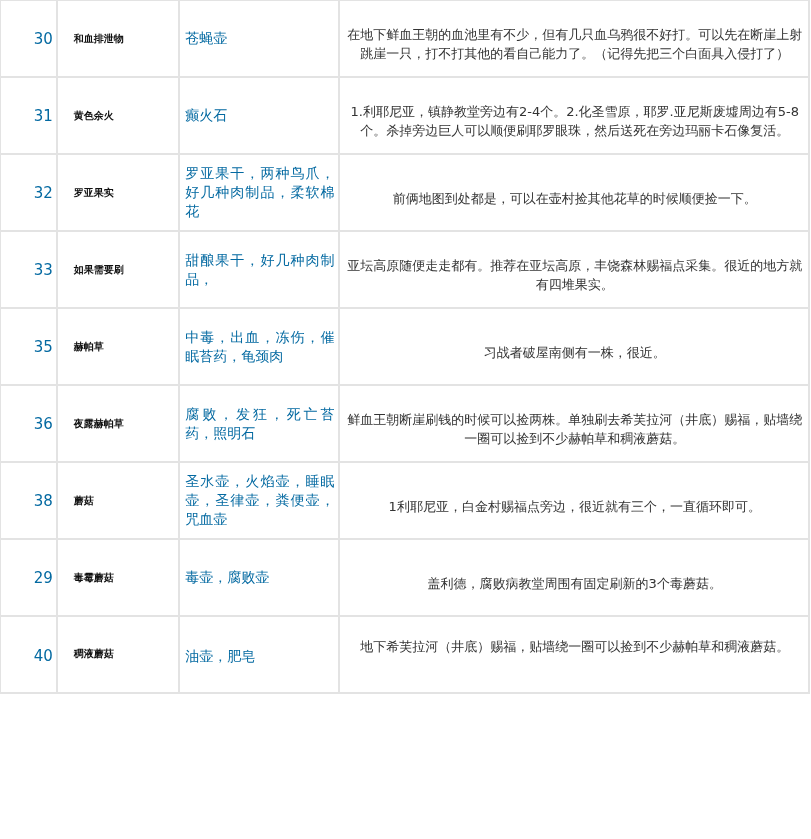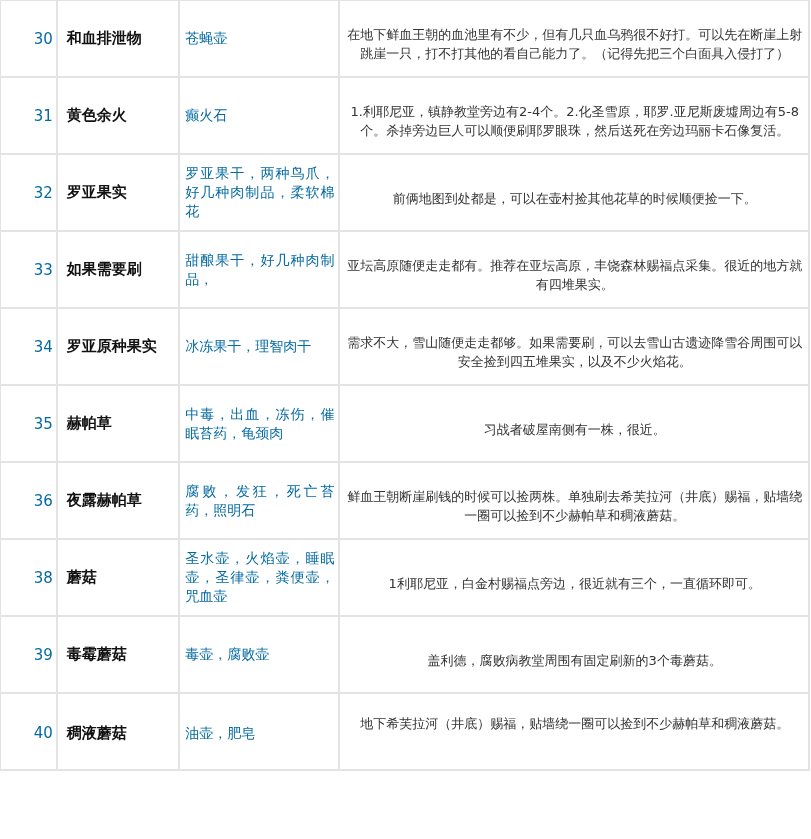--- a/index.html
+++ b/index.html
@@ -2,21 +2,21 @@
 <html><head>
   <meta charset="utf-8">
   <style>
     html, body { margin: 0; padding: 0; background: #ffffff; }
     body { width: 811px; height: 839px; overflow: hidden; position: relative;
            font-family: "DejaVu Sans", "Liberation Sans", sans-serif; color: #222; }
     table { border-collapse: collapse; table-layout: fixed; position: absolute; top: -1px; left: -1px; }
     td { border: 2px solid #e3e3e3; padding: 0; vertical-align: middle; height: 73px; box-sizing: border-box; }
     tr { height: 77px; }
     td.num { width: 57px; text-align: right; padding-right: 3px; font-size: 15px; color: #0369a1; }
-    td.name { width: 123px; padding-left: 9px; font-size: 15px; font-weight: bold; color: #111; }
+    td.name { width: 123px; padding-left: 16px; font-size: 10px; font-weight: bold; color: #111; }
     td.source { width: 160px; padding: 0 3px 0 5px; font-size: 14px; line-height: 19px; color: #0369a1; text-align: justify; margin-left: 35px; }
     td.note { width: 473px; padding: 11px 3px 0 5px; font-size: 13px; line-height: 19px; color: #333; text-align: center; }
     tr.last td { vertical-align: top; padding-top: 20px; }
     tr.last td.num, tr.last td.name, tr.last td.source { padding-top: 30px; }
   </style>
 </head>
 <body>
 
 <table>
   <tbody>
@@ -38,45 +38,39 @@
       <td class="source">罗亚果干，两种鸟爪，好几种肉制品，柔软棉花</td>
       <td class="note">前俩地图到处都是，可以在壶村捡其他花草的时候顺便捡一下。</td>
     </tr>
     <tr>
       <td class="num">33</td>
       <td class="name">如果需要刷</td>
       <td class="source">甜酿果干，好几种肉制品，</td>
       <td class="note">亚坛高原随便走走都有。推荐在亚坛高原，丰饶森林赐福点采集。很近的地方就有四堆果实。</td>
     </tr>
     <tr>
-      <td class="num">34</td>
-      <td class="name">罗亚原种果实</td>
-      <td class="source">冰冻果干，理智肉干</td>
-      <td class="note">需求不大，雪山随便走走都够。如果需要刷，可以去雪山古遗迹降雪谷周围可以安全捡到四五堆果实，以及不少火焰花。</td>
-    </tr>
-    <tr>
       <td class="num">35</td>
       <td class="name">赫帕草</td>
       <td class="source">中毒，出血，冻伤，催眠苔药，龟颈肉</td>
       <td class="note">习战者破屋南侧有一株，很近。</td>
     </tr>
     <tr>
       <td class="num">36</td>
       <td class="name">夜露赫帕草</td>
       <td class="source">腐败，发狂，死亡苔药，照明石</td>
       <td class="note">鲜血王朝断崖刷钱的时候可以捡两株。单独刷去希芙拉河（井底）赐福，贴墙绕一圈可以捡到不少赫帕草和稠液蘑菇。</td>
     </tr>
     <tr>
       <td class="num">38</td>
       <td class="name">蘑菇</td>
       <td class="source">圣水壶，火焰壶，睡眠壶，圣律壶，粪便壶，咒血壶</td>
       <td class="note">1利耶尼亚，白金村赐福点旁边，很近就有三个，一直循环即可。</td>
     </tr>
     <tr>
-      <td class="num">39</td>
+      <td class="num">29</td>
       <td class="name">毒霉蘑菇</td>
       <td class="source">毒壶，腐败壶</td>
       <td class="note">盖利德，腐败病教堂周围有固定刷新的3个毒蘑菇。</td>
     </tr>
     <tr class="last">
       <td class="num">40</td>
       <td class="name">稠液蘑菇</td>
       <td class="source">油壶，肥皂</td>
       <td class="note">地下希芙拉河（井底）赐福，贴墙绕一圈可以捡到不少赫帕草和稠液蘑菇。</td>
     </tr>

